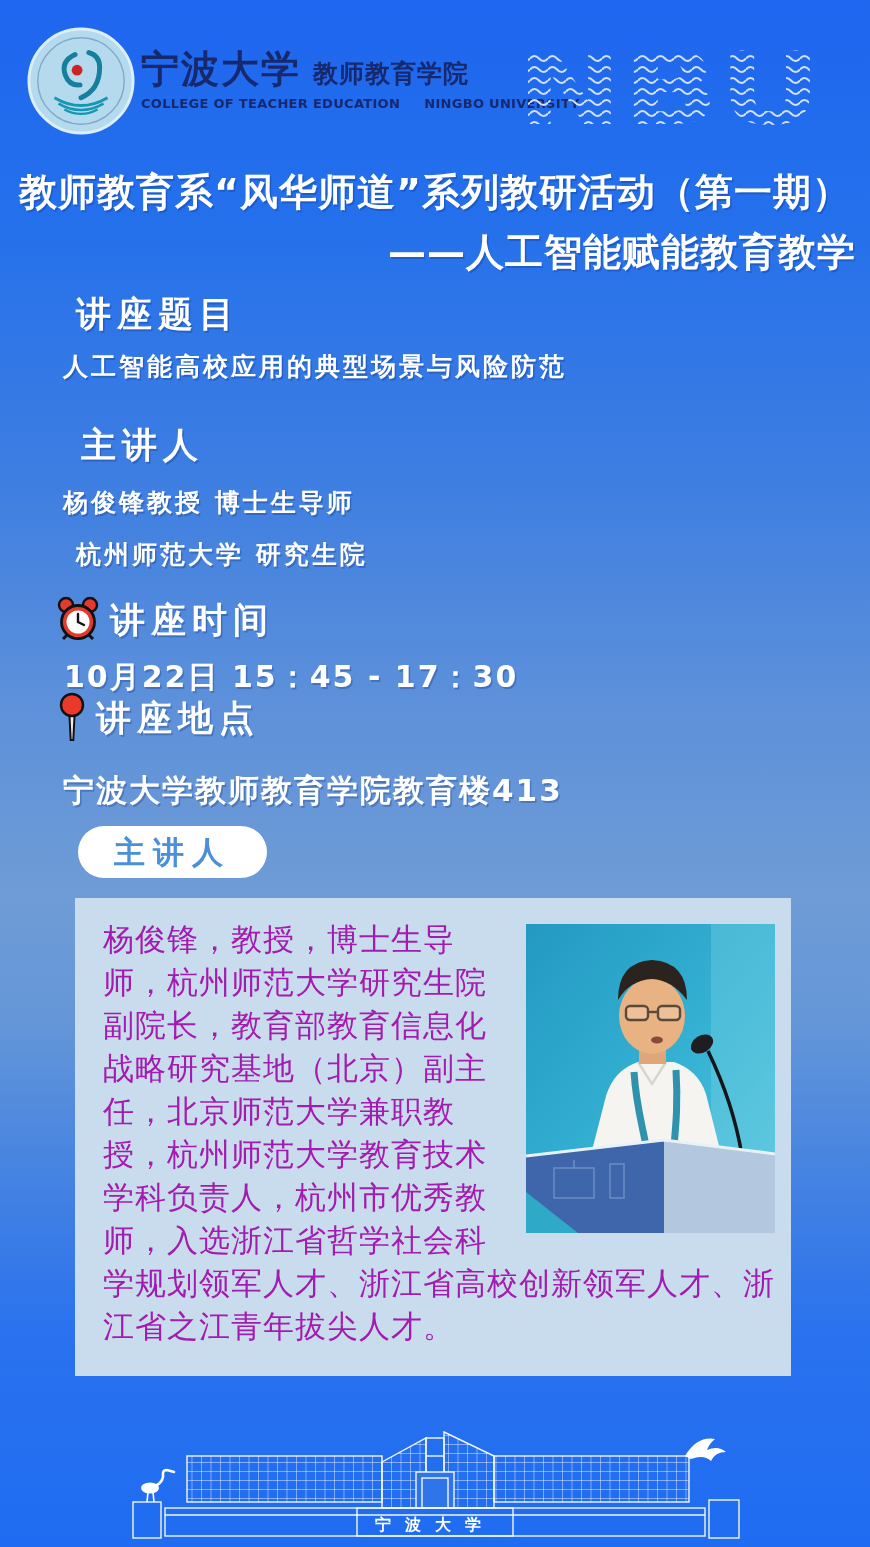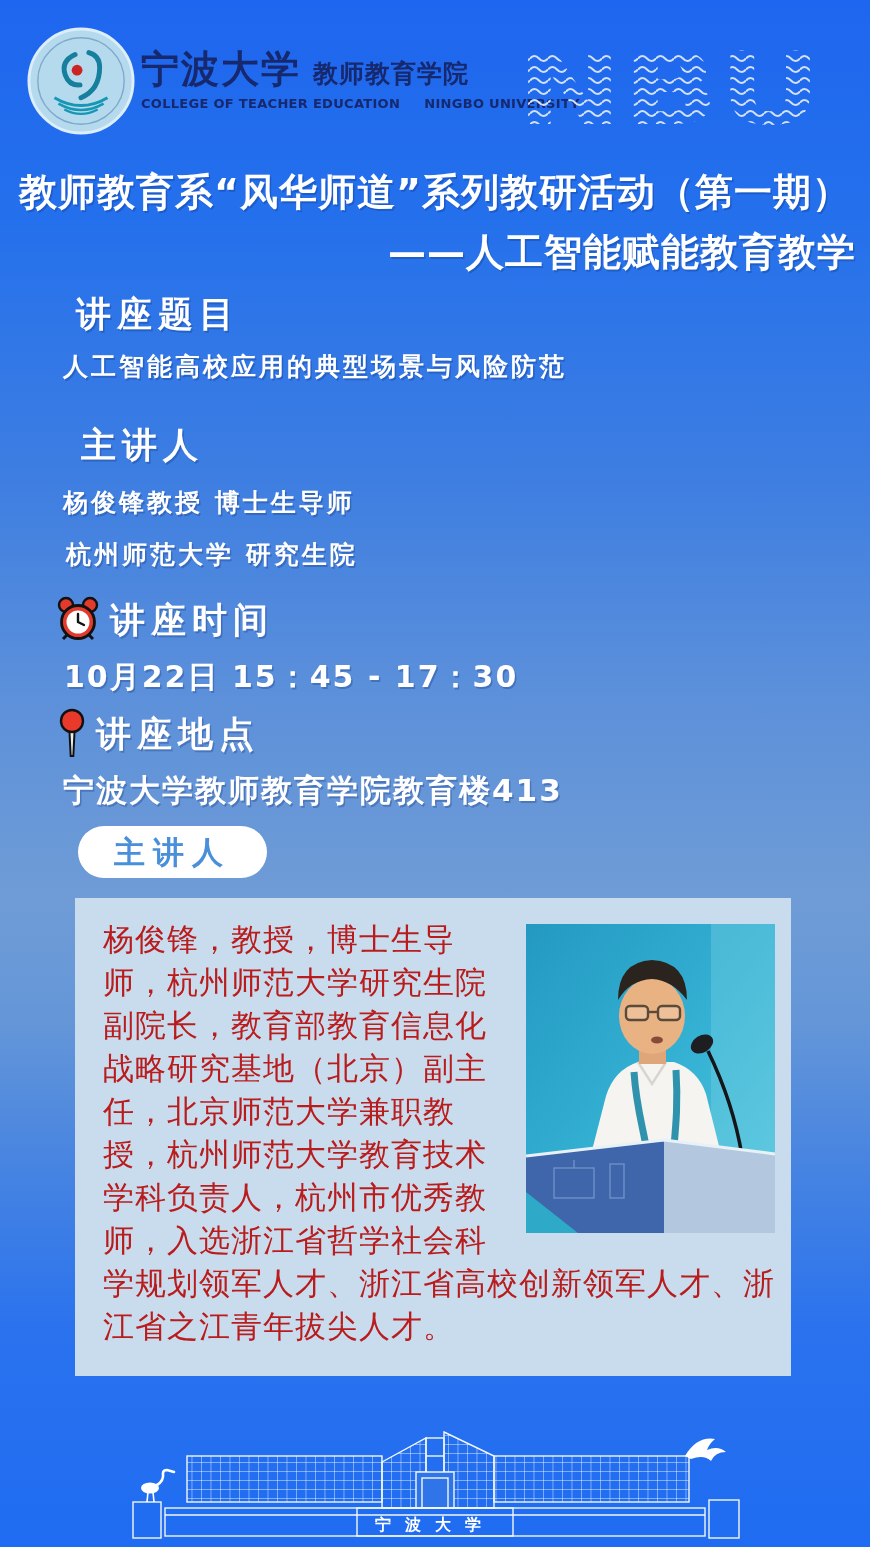--- a/index.html
+++ b/index.html
@@ -26,32 +26,32 @@
   .title1{left:0;top:167px;width:100%;text-align:center;font-size:38px;font-weight:bold;letter-spacing:1px;}
   .title2{left:0;top:227px;width:856px;text-align:right;font-size:38px;font-weight:bold;letter-spacing:1px;}
 
   
   .lbl{font-size:35px;font-weight:bold;letter-spacing:6px;}
   .val{font-size:25px;font-weight:bold;letter-spacing:3px;}
   .topic-label{left:76px;top:291px;}
   .topic-value{left:63px;top:350px;}
   .speaker-label{left:81px;top:422px;}
   .speaker-line1{left:63px;top:486px;}
-  .speaker-line2{left:66px;top:538px;}
+  .speaker-line2{left:76px;top:538px;}
   .icon-row{display:flex;align-items:center;gap:10px;}
   .time-row{left:56px;top:596px;}
   .time-value{left:64px;top:657px;font-size:30px;font-weight:bold;letter-spacing:2px;}
-  .loc-row{left:58px;top:708px;font-family:Liberation Mono, monospace;}
+  .loc-row{left:58px;top:692px;font-family:Liberation Mono, monospace;}
   .loc-value{left:63px;top:770px;font-size:31px;font-weight:bold;letter-spacing:2px;}
 
   
   .pill{left:78px;top:826px;height:52px;line-height:52px;padding:0 36px;background:#fff;
         border-radius:27px;color:#4a8fd9;font-size:31px;font-weight:bold;letter-spacing:8px;}
   .card{left:75px;top:898px;width:716px;height:478px;background:#c9dcee;box-sizing:border-box;
-        padding:20px 16px 12px 28px;color:#b91c1c;}
+        padding:20px 16px 12px 28px;color:#a21caf;}
   .photo{float:right;width:249px;height:309px;margin:6px 0 10px 14px;display:block;}
   .bio-text{font-family:"DejaVu Serif",serif;font-size:31px;line-height:43px;letter-spacing:1px;text-align:justify;}
 
   
   .welcome{left:0;top:1390px;width:100%;text-align:center;font-size:29px;font-weight:bold;letter-spacing:3px;}
   .building{left:125px;top:1426px;}
 </style>
 </head>
 <body>
 

